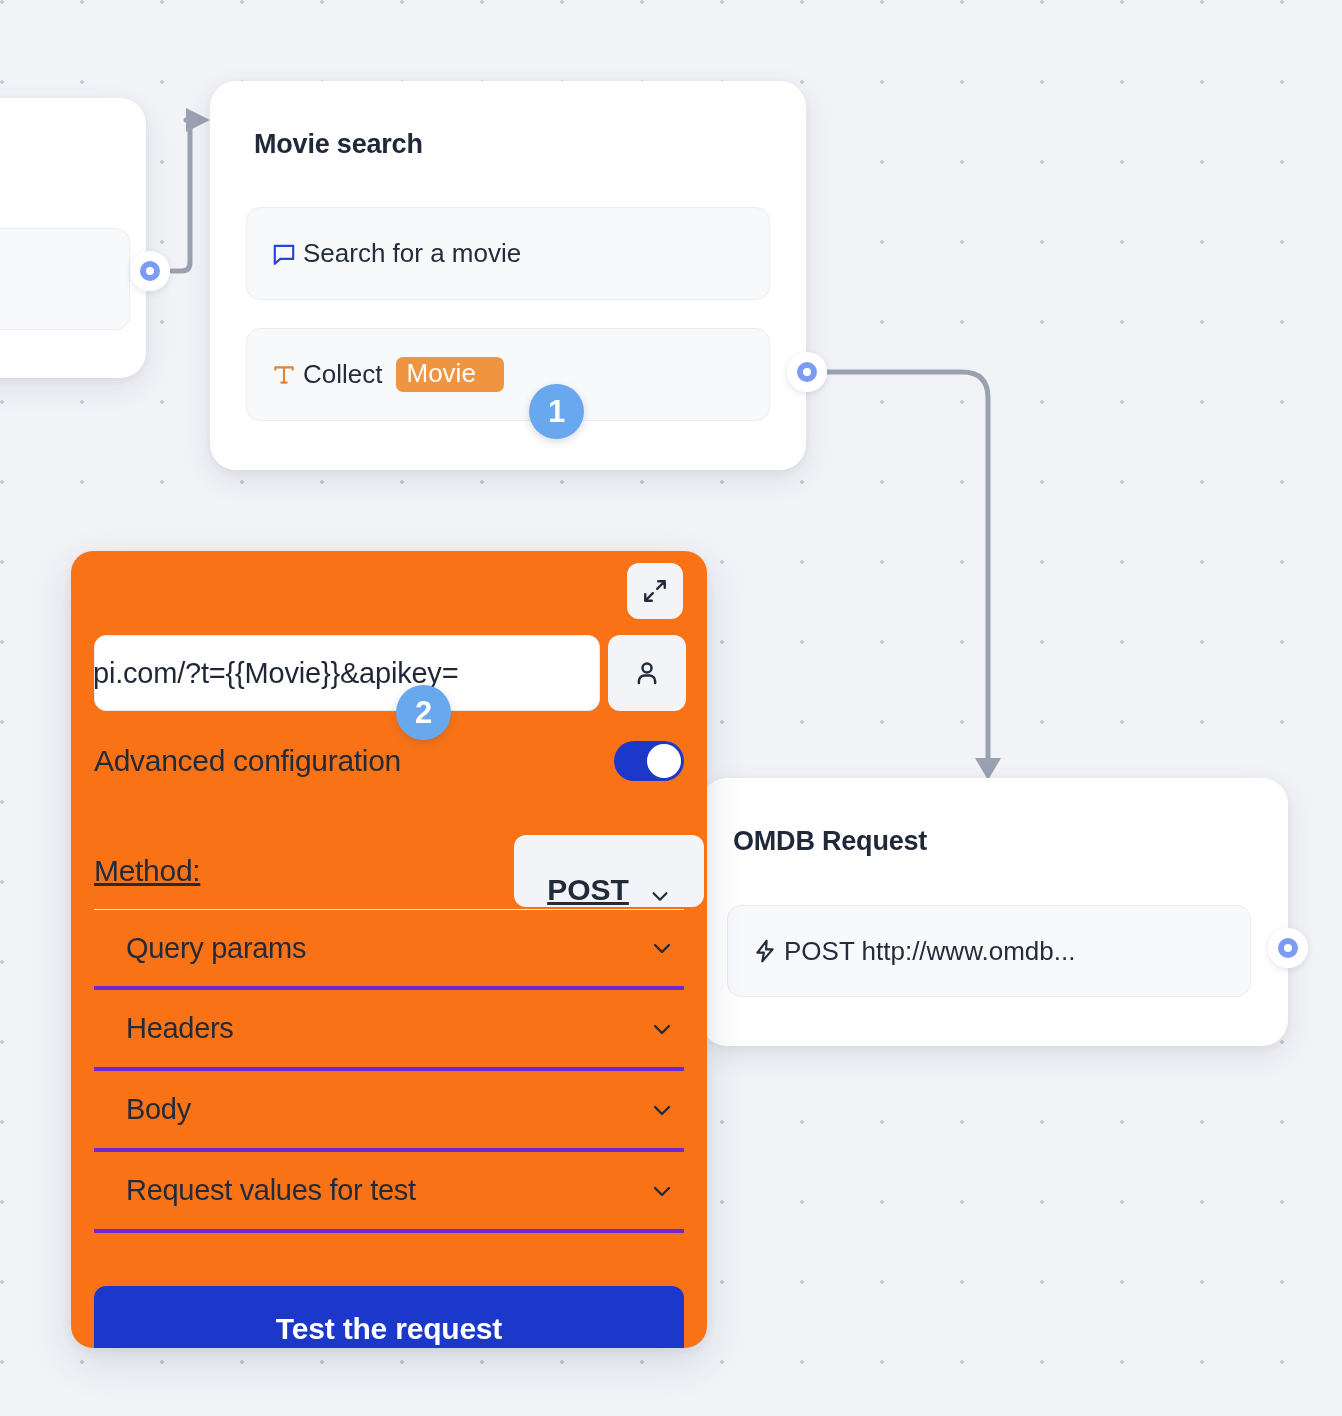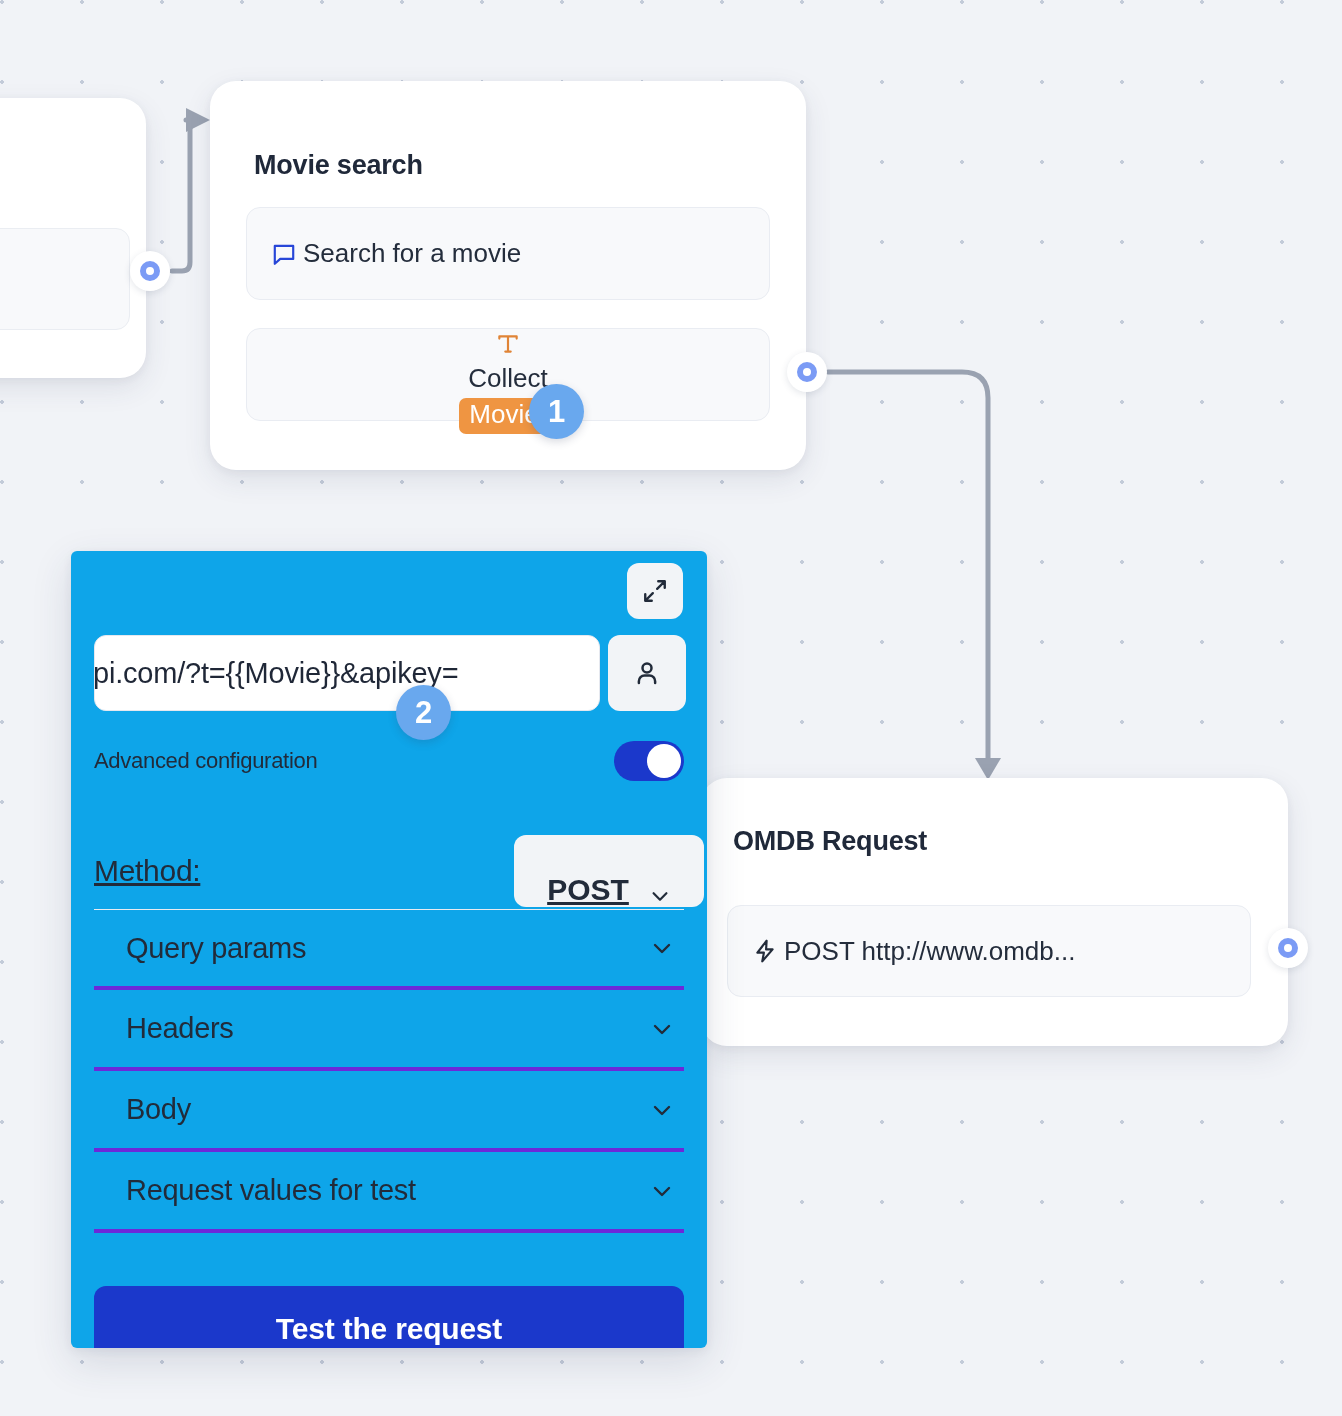--- a/index.html
+++ b/index.html
@@ -79,30 +79,30 @@
     line-height: 1.15;
     display: inline-block;
   }
 
   
   #node-movie-search {
     left: 210px; top: 81px;
     width: 596px; height: 389px;
     padding: 0;
   }
-  #node-movie-search .node-title { position: absolute; left: 44px; top: 48px; margin-top: 21px; }
+  #node-movie-search .node-title { position: absolute; left: 44px; top: 48px; }
   #node-movie-search .node-row {
     position: absolute;
     left: 36px;
     width: 524px;
     height: 93px;
     padding: 0 22px;
   }
   #row-search { top: 126px; }
-  #row-collect { top: 247px; flex-direction: column; }
+  #row-collect { top: 247px; }
 
   
   #node-omdb {
     left: 701px; top: 778px;
     width: 587px; height: 268px;
   }
   #node-omdb .node-title { position: absolute; left: 32px; top: 48px; }
   #node-omdb .node-row {
     position: absolute;
     left: 26px; top: 127px;
@@ -147,22 +147,22 @@
   }
   #port-partial-out { left: 130px; top: 251px; }
   #port-movie-out  { left: 787px; top: 352px; }
   #port-omdb-out   { left: 1268px; top: 928px; }
 
   
   #config-panel {
     position: absolute;
     left: 71px; top: 551px;
     width: 636px; height: 797px;
-    background: #0ea5e9;
-    border-radius: 6px;
+    background: #f97316;
+    border-radius: 22px;
     box-shadow: 0 14px 40px rgba(45,58,90,.14),
                 0 3px 10px rgba(45,58,90,.07);
     overflow: hidden;
     z-index: 5;
   }
 
   .expand-btn {
     position: absolute;
     right: 24px; top: 12px;
     width: 56px; height: 56px;
@@ -211,21 +211,21 @@
   }
 
   .adv-row {
     position: absolute;
     left: 23px; top: 190px;
     width: 590px;
     display: flex;
     align-items: center;
     justify-content: space-between;
   }
-  .adv-label { font-size: 22px; color: #222b3a; letter-spacing: -0.3px; }
+  .adv-label { font-size: 30px; color: #222b3a; letter-spacing: -0.3px; }
   .toggle {
     width: 70px; height: 40px;
     border-radius: 22px;
     background: #1b38cb;
     position: relative;
     cursor: pointer;
     flex: 0 0 auto;
   }
   .toggle .knob {
     position: absolute;

